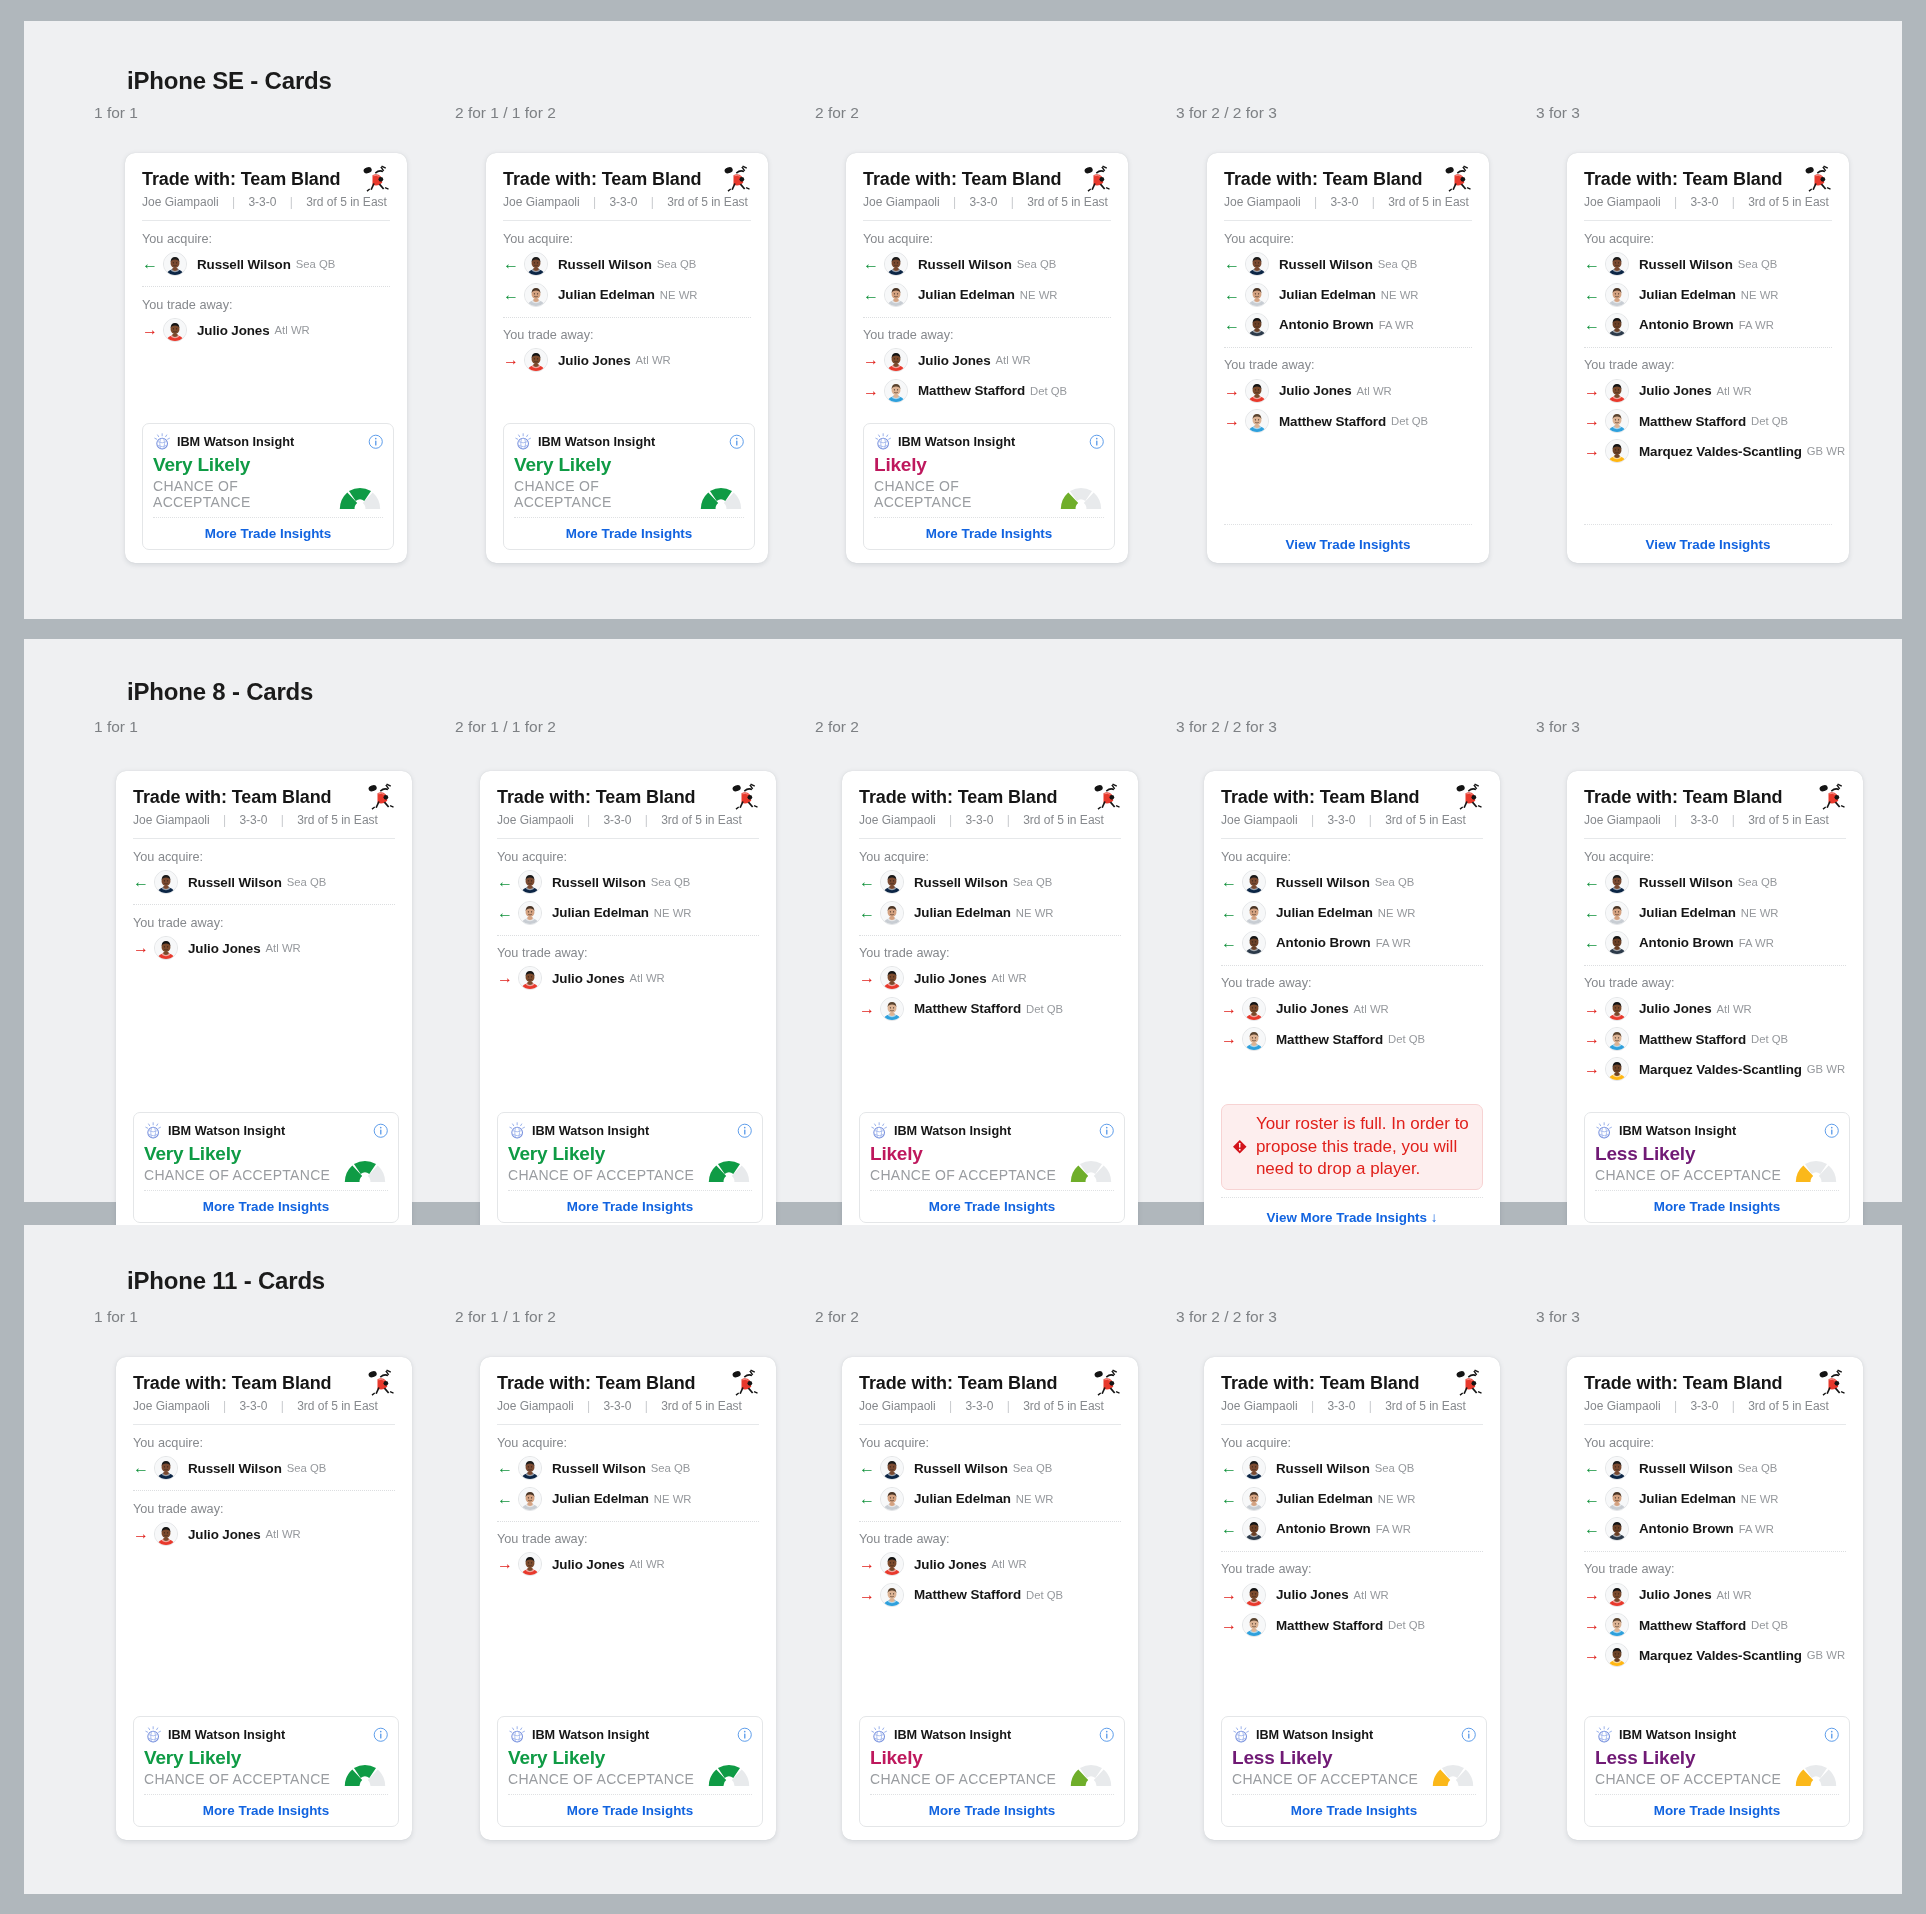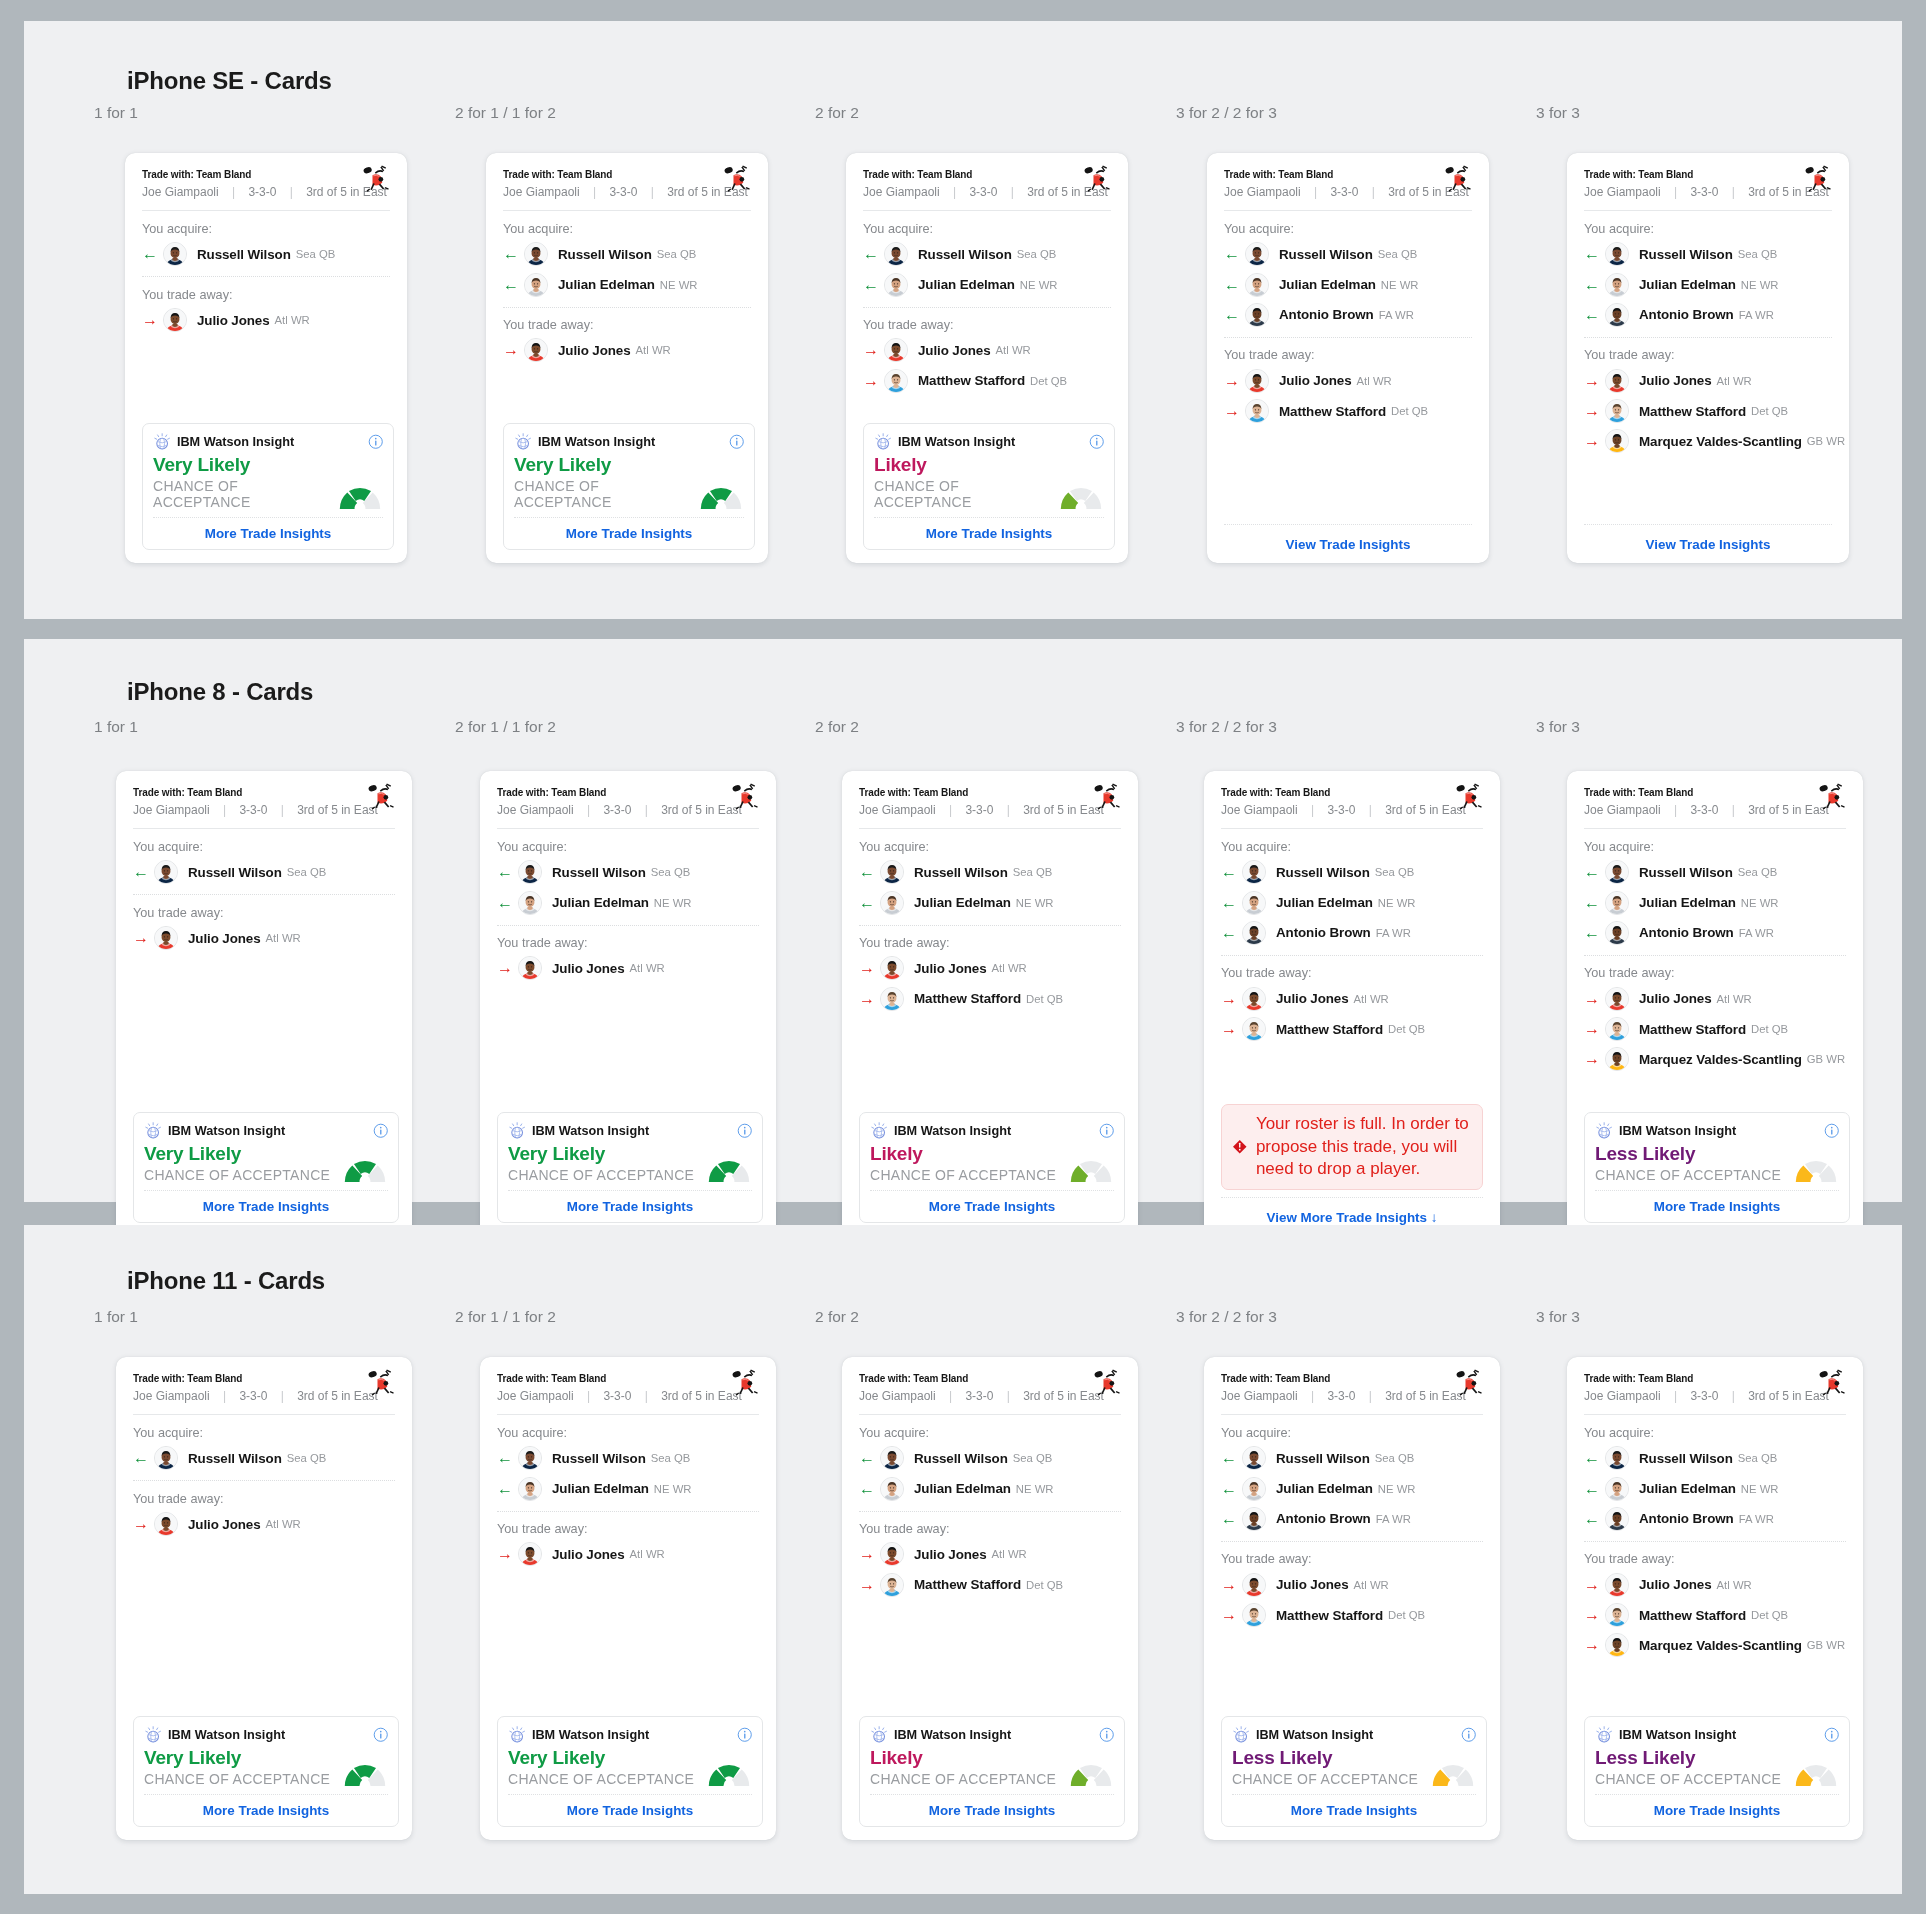--- a/index.html
+++ b/index.html
@@ -49,21 +49,21 @@
     position: absolute;
     background: #ffffff;
     border-radius: 10px;
     box-shadow: 0 1.4px 5px rgba(60,70,85,0.14), 0 0 0.7px rgba(60,70,85,0.18);
     overflow: hidden;
   }
   .card-inner { position: relative; width: 100%; height: 100%; padding: 0 17px; }
 
   .card-head { padding-top: 15.5px; }
   .card-title {
-    font-size: 10px; font-weight: bold; color: #161616; letter-spacing: -0.1px;
+    font-size: 18px; font-weight: bold; color: #161616; letter-spacing: -0.1px;
   }
   .card-sub {
     font-size: 12px; color: #86898d; margin-top: 5.6px;
     display: flex; align-items: center; gap: 7px;
   }
   .card-sub span.sep { color: #c7cacd; margin: 0 6.3px; }
 
   .mascot {
     position: absolute; right: 15.5px; top: 11.3px;
     width: 32px; height: 30px;

